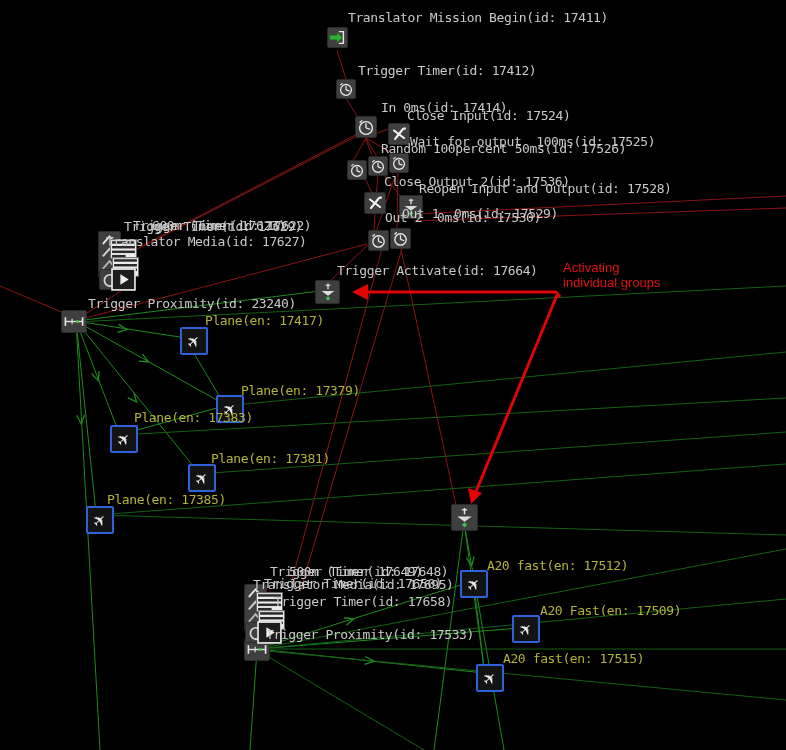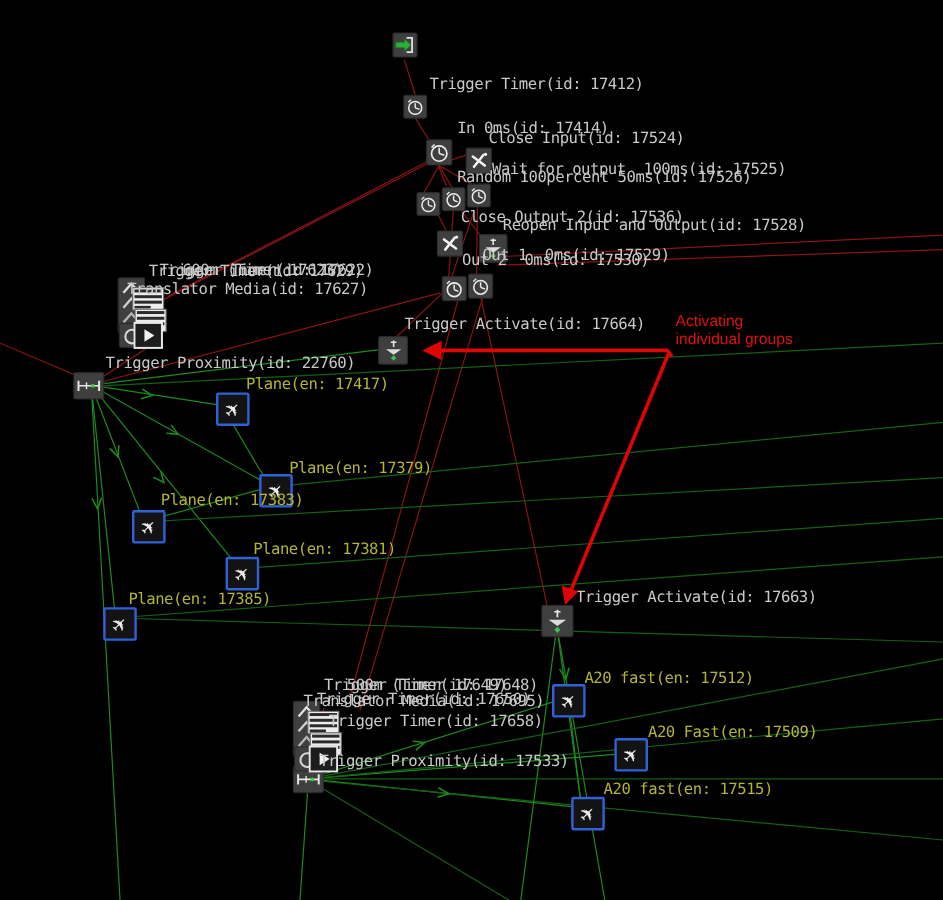--- a/index.html
+++ b/index.html
@@ -324,36 +324,36 @@
       <polygon points="14,4.5 19,8 14,10.5" fill="#d8d8d8"></polygon>
     </svg>
   </div>
   <div class="icon bare" style="left:257px;top:621px;width:25px;height:23px">
     <svg width="25" height="23" viewBox="0 0 24 22">
       <rect x="1" y="1" width="22" height="20" fill="#1d1d1d" stroke="#e8e8e8" stroke-width="1.6"></rect>
       <polygon points="9,6 17,11 9,16" fill="#f0f0f0"></polygon>
     </svg>
   </div>
 
+  <div class="nlabel" style="left:348px;top:11px">Translator Mission Begin(id: 17411)</div>
   <div class="nlabel" style="left:358px;top:64px">Trigger Timer(id: 17412)</div>
   <div class="nlabel" style="left:381px;top:101px">In 0ms(id: 17414)</div>
   <div class="nlabel" style="left:407px;top:109px">Close Input(id: 17524)</div>
   <div class="nlabel" style="left:410px;top:135px">Wait for output  100ms(id: 17525)</div>
   <div class="nlabel" style="left:381px;top:142px">Random 100percent 50ms(id: 17526)</div>
   <div class="nlabel" style="left:384px;top:175px">Close Output 2(id: 17536)</div>
   <div class="nlabel" style="left:419px;top:182px">Reopen Input and Output(id: 17528)</div>
   <div class="nlabel" style="left:385px;top:211px">Out 2  0ms(id: 17530)</div>
   <div class="nlabel" style="left:402px;top:207px">Out 1  0ms(id: 17529)</div>
   <div class="nlabel" style="left:133px;top:219px">Trigger Timer(id: 17622)</div>
   <div class="nlabel" style="left:152px;top:219px">600m (Timer 17623)</div>
   <div class="nlabel" style="left:106px;top:235px">Translator Media(id: 17627)</div>
   <div class="nlabel" style="left:124px;top:220px">Trigger Timer(id: 17629)</div>
-  <div class="nlabel" style="left:88px;top:297px">Trigger Proximity(id: 22760)</div>
+  <div class="nlabel" style="left:88px;top:297px">Trigger Proximity(id: 23240)</div>
   <div class="nlabel" style="left:337px;top:264px">Trigger Activate(id: 17664)</div>
-  <div class="nlabel" style="left:480px;top:492px">Trigger Activate(id: 17663)</div>
   <div class="nlabel" style="left:270px;top:565px">Trigger Timer(id: 17648)</div>
   <div class="nlabel" style="left:289px;top:565px">500m (Timer 17649)</div>
   <div class="nlabel" style="left:264px;top:577px">Trigger Timer(id: 17650)</div>
   <div class="nlabel" style="left:253px;top:578px">Translator Media(id: 17695)</div>
   <div class="nlabel" style="left:274px;top:595px">Trigger Timer(id: 17658)</div>
   <div class="nlabel" style="left:266px;top:628px">Trigger Proximity(id: 17533)</div>
 
   <div class="elabel" style="left:205px;top:314px">Plane(en: 17417)</div>
   <div class="elabel" style="left:241px;top:384px">Plane(en: 17379)</div>
   <div class="elabel" style="left:134px;top:411px">Plane(en: 17383)</div>

